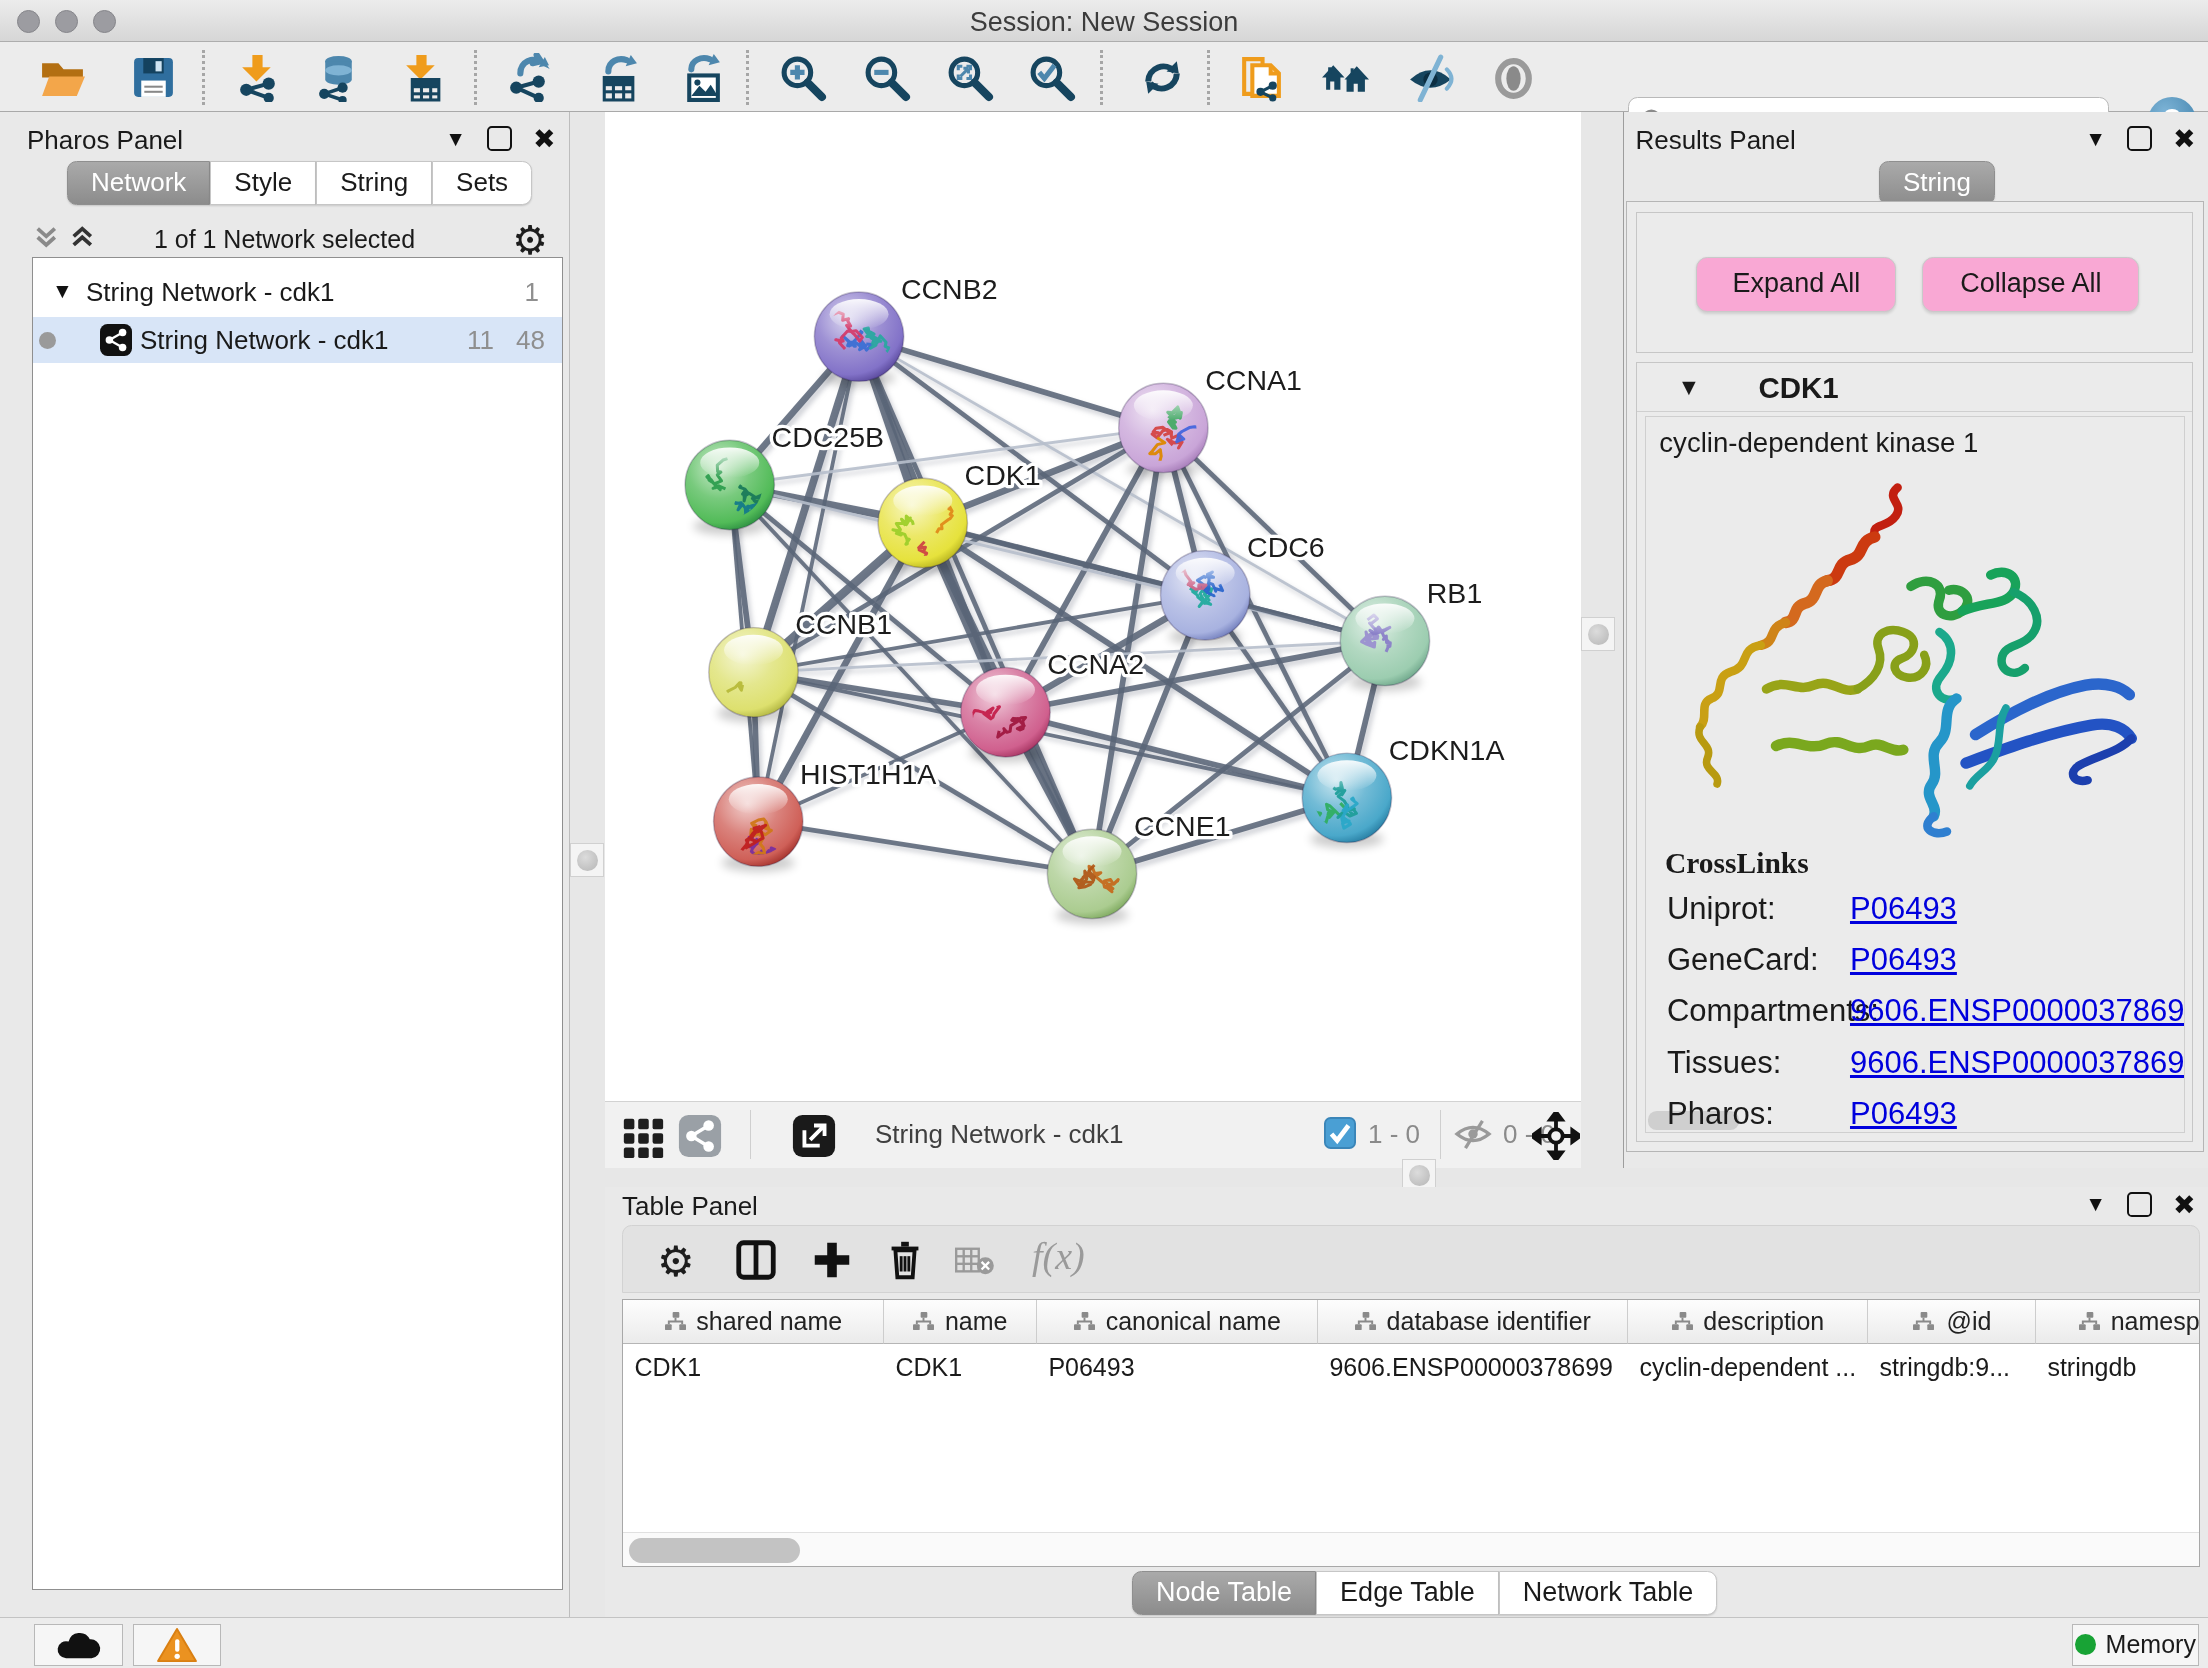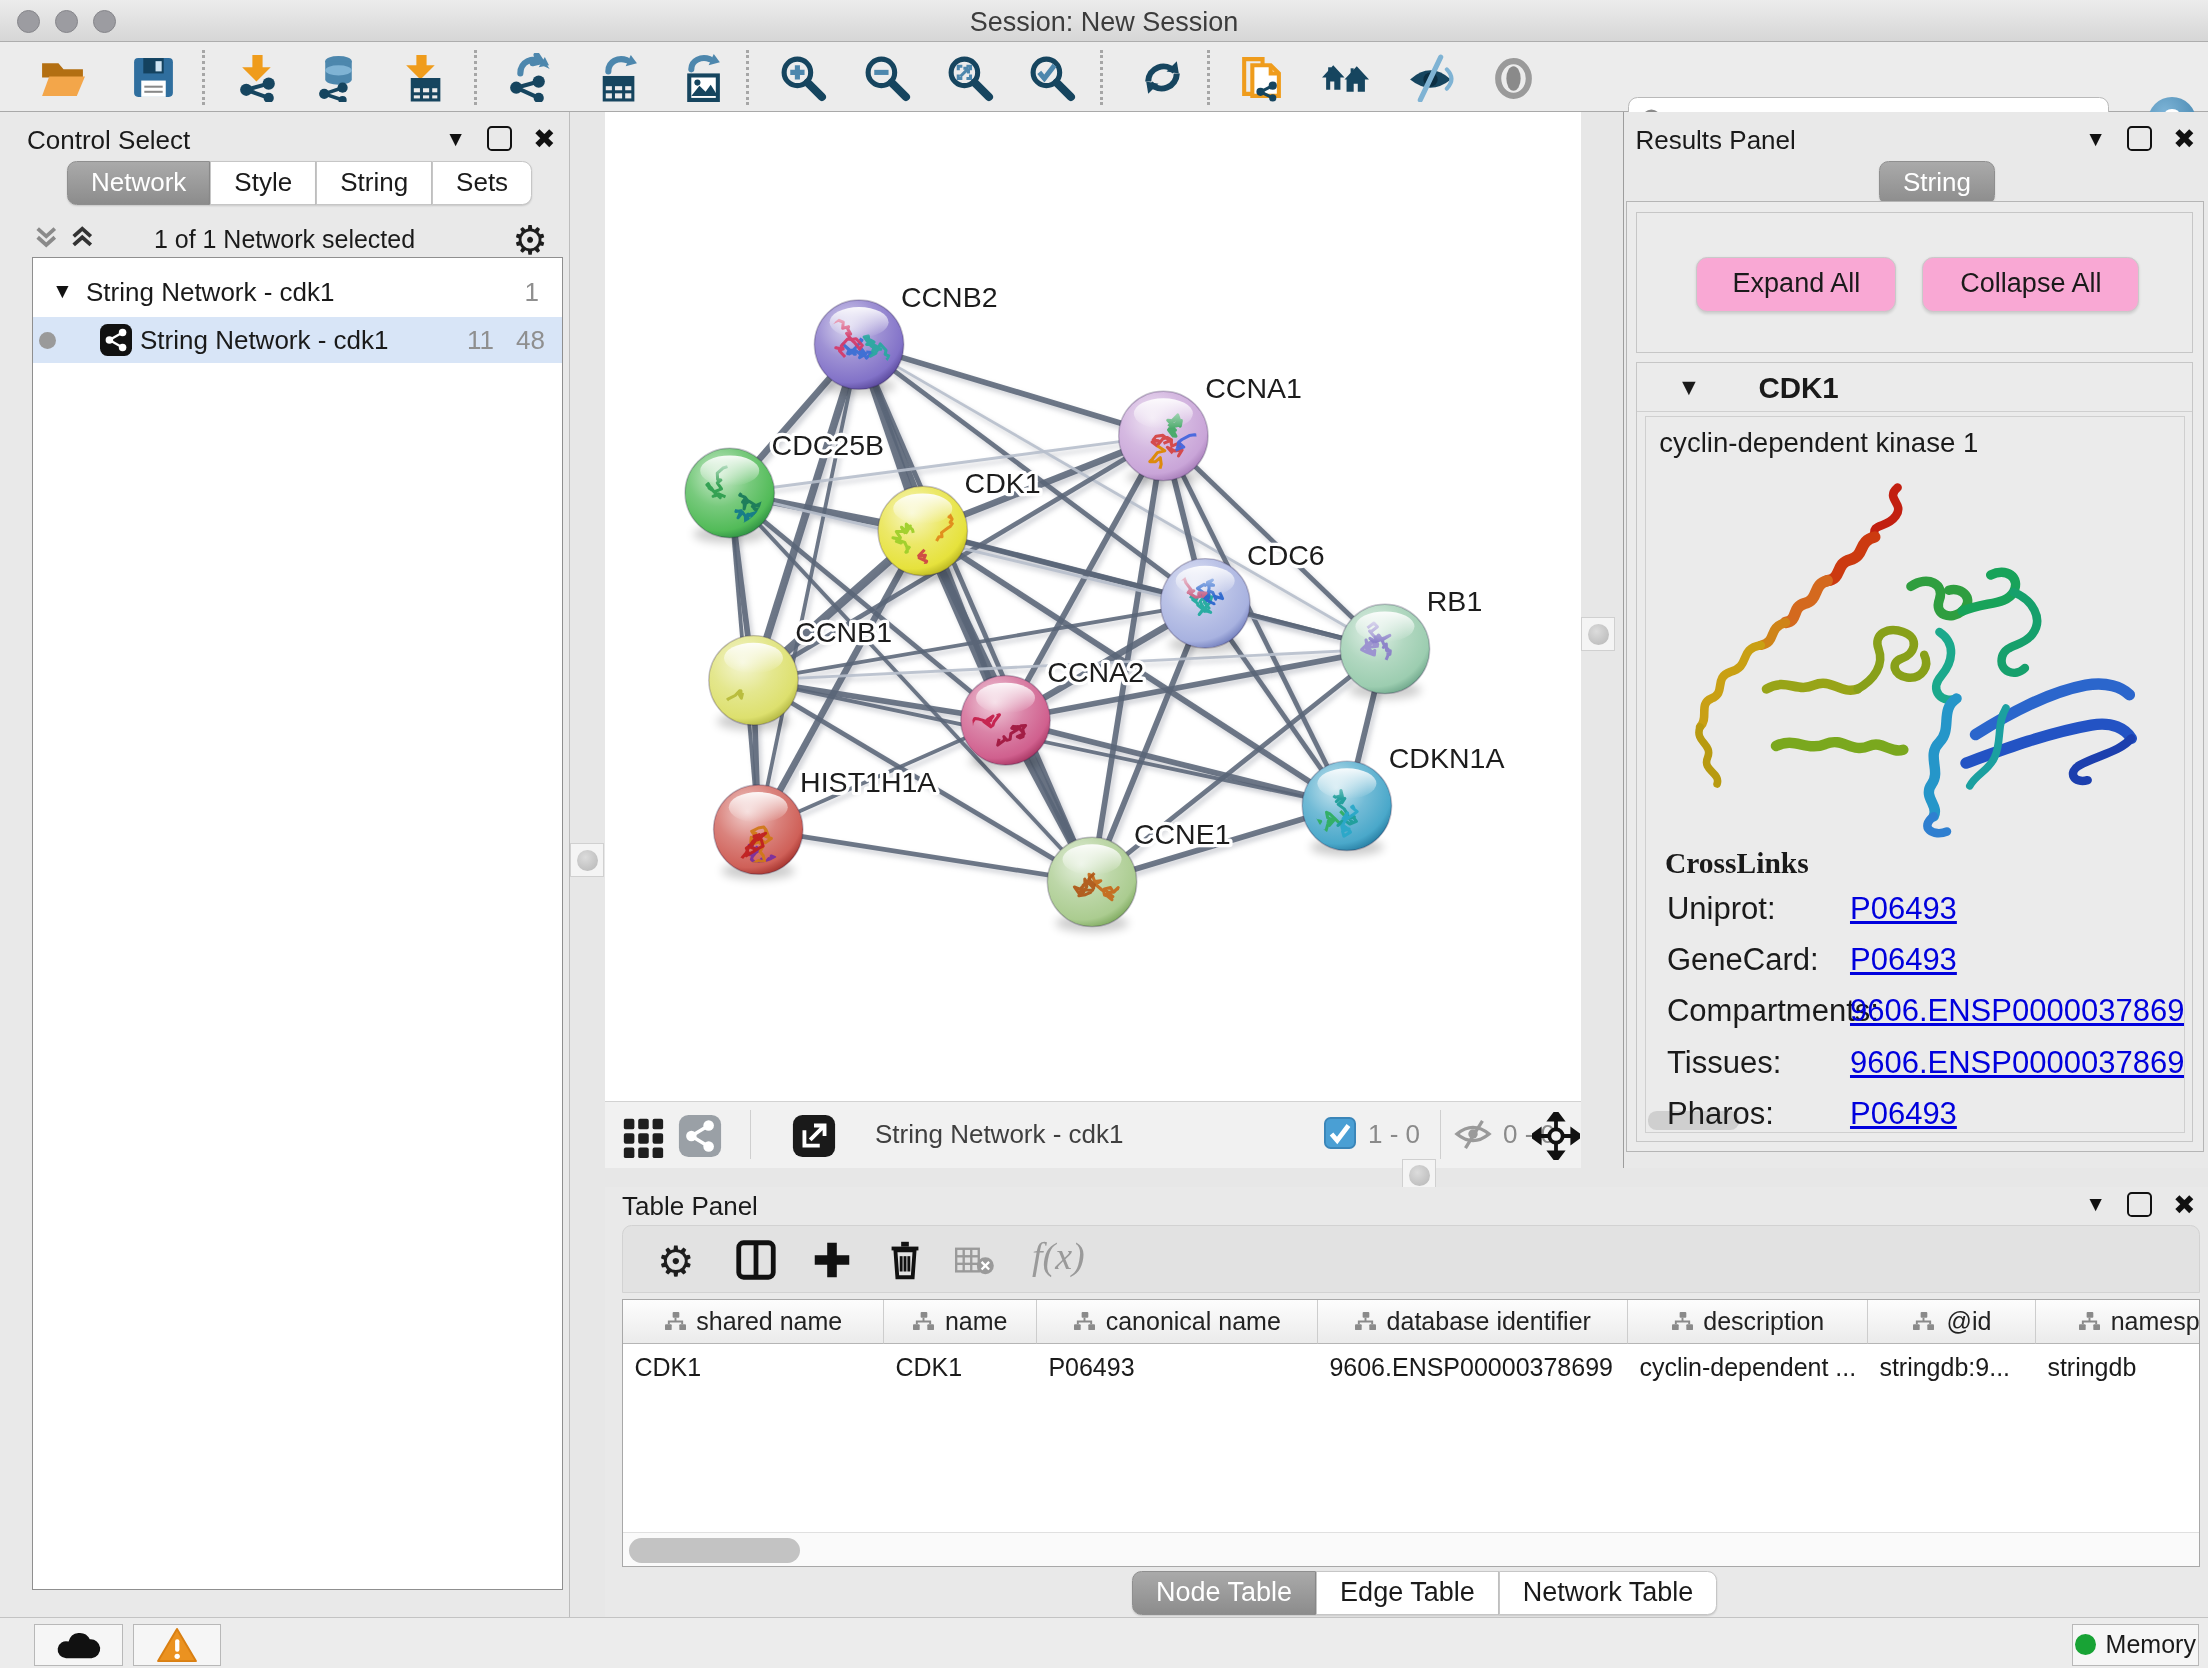--- a/index.html
+++ b/index.html
@@ -67,21 +67,21 @@
   .v-split-l { position:absolute; left:569px; top:112px; width:36px; height:1505px; background:#e7e7e7;
     border-left:1.9px solid #bdbdbd; }
   .v-split-r { position:absolute; left:1581px; top:112px; width:42px; height:1069px; background:#e7e7e7; }
   .knob { position:absolute; width:34px; height:34px; background:#f4f4f4; border:1px solid #d0d0d0;
     display:flex; align-items:center; justify-content:center; }
   .knob i { width:21px; height:21px; border-radius:50%;
     background:radial-gradient(circle at 40% 35%, #dcdcdc,#b5b5b5); display:block; }
 
   
   .network-area { position:absolute; left:605px; top:112px; width:976px; height:1056px; background:#fff; }
-  .net-canvas { position:absolute; left:0; top:12px; width:976px; height:893px; }
+  .net-canvas { position:absolute; left:0; top:4px; width:976px; height:893px; }
   .net-status { position:absolute; left:0; top:989px; width:976px; height:67px;
     background:#f1f1f1; border-top:1.9px solid #d2d2d2; }
   .ns-item { position:absolute; top:10.5px; }
   .ns-sep { position:absolute; top:7.6px; height:49px; border-left:1.9px solid #cfcfcf; }
   .ns-name { position:absolute; left:270px; top:17px; font-size:26px; color:#3f3f3f; }
   .ns-count { font-size:26px; color:#8a8a8a; }
 
   
   .results-panel { position:absolute; left:1623px; top:112px; width:586px; height:1069px; background:#e9e9e9;
     border-left:1.9px solid #9d9d9d; }
@@ -297,21 +297,21 @@
         <line x1="34" y1="4" x2="14" y2="46" stroke="#7fb3d4" stroke-width="5" stroke-linecap="round"></line>
         <path d="M40 16 q9 9 0 19" fill="none" stroke="#7fb3d4" stroke-width="4" stroke-linecap="round"></path>
       </svg></span>
     <span class="tb-icon" style="left: 1489px;"><svg viewBox="0 0 48 48">
         <ellipse cx="24" cy="25" rx="15" ry="17" fill="none" stroke="#9a9a9a" stroke-width="6"></ellipse>
         <ellipse cx="24" cy="25" rx="7" ry="12" fill="#8a8a8a"></ellipse>
       </svg></span>
   </div>
 
 <div class="control-panel">
-  <div class="cp-title">Control Select</div>
+  <div class="cp-title">Pharos Panel</div>
   <div class="cp-hicons">
     <span class="ph-caret">▼</span>
     <span class="ph-box"></span>
     <span class="ph-x">✖</span>
   </div>
   <div class="cp-tabs seg" id="cp-tabs">
       <div class="tab active">Network</div>
       <div class="tab">Style</div>
       <div class="tab">String</div>
       <div class="tab">Sets</div>

